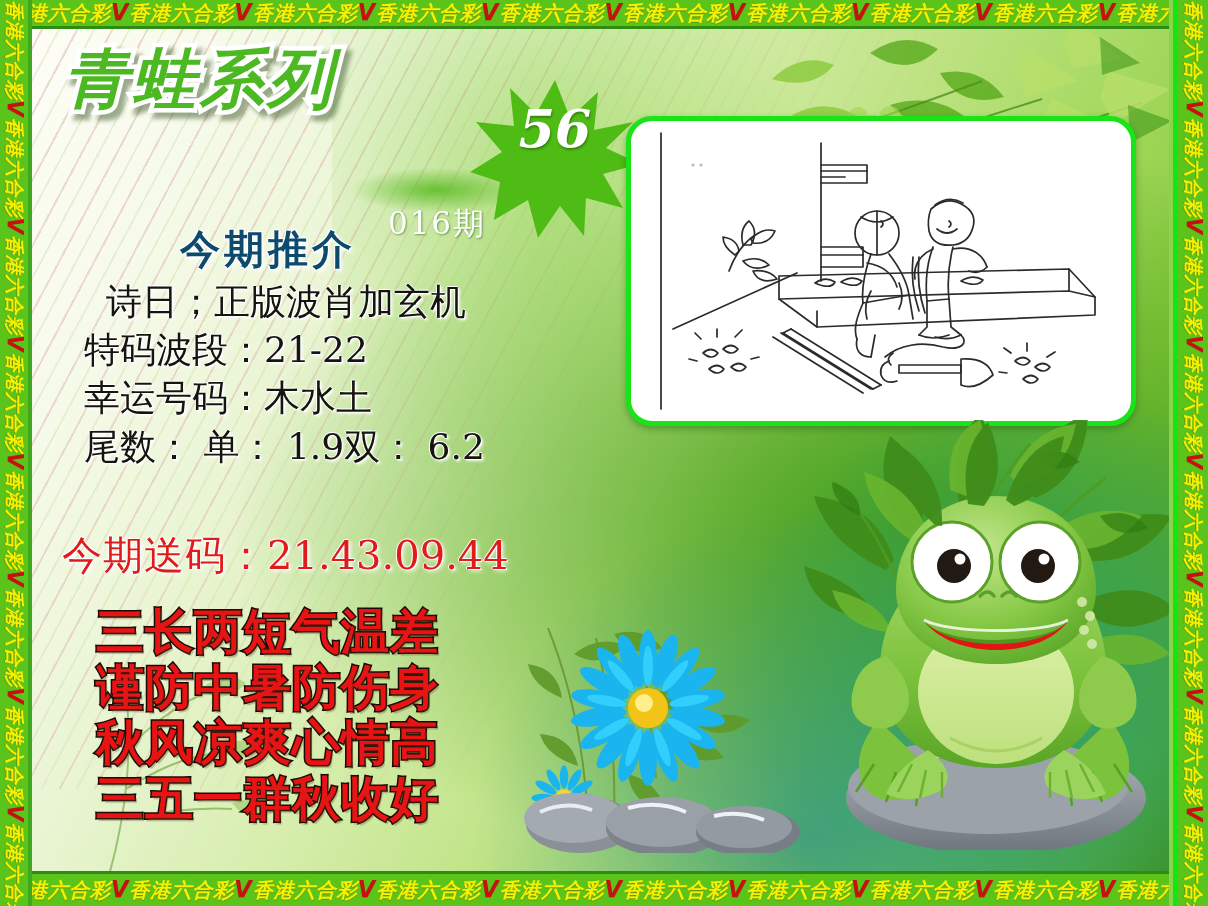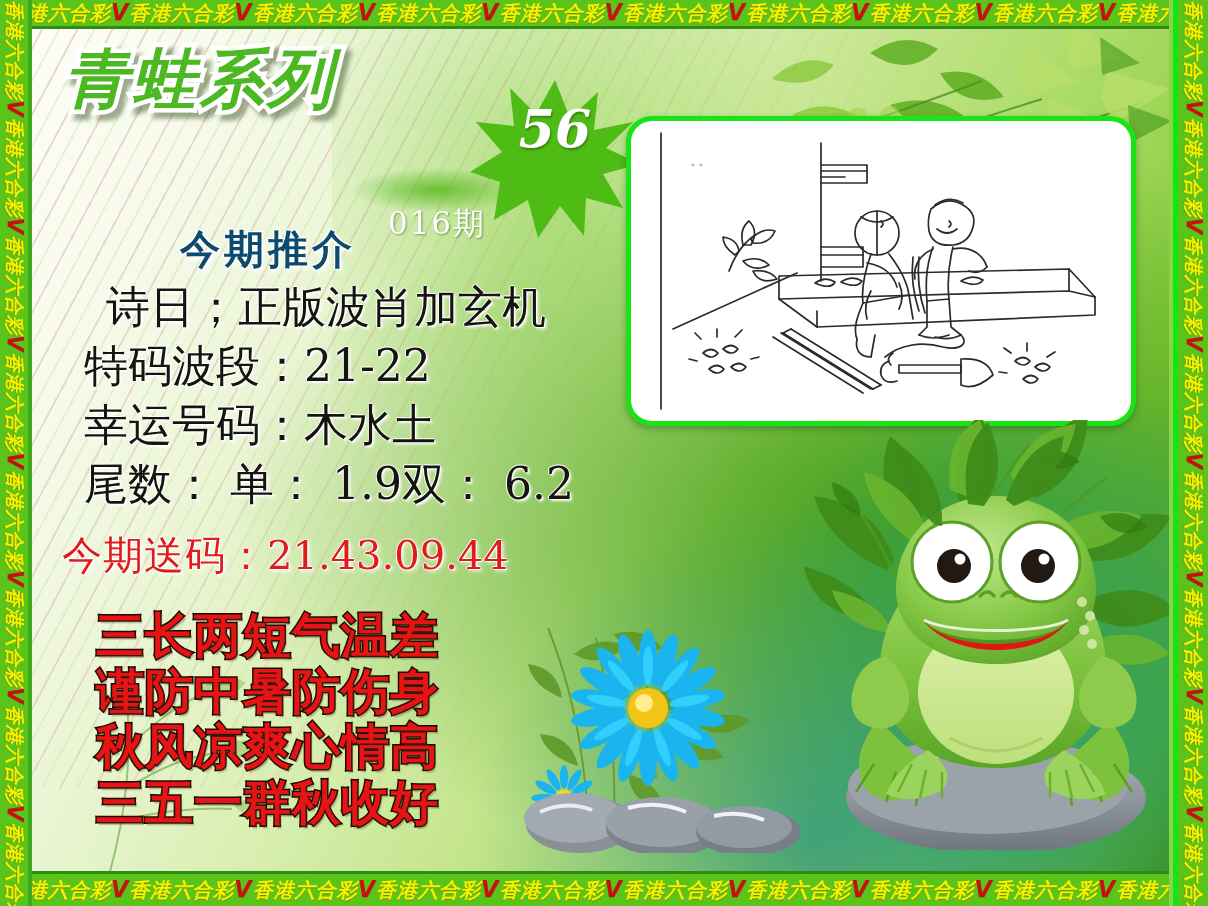--- a/index.html
+++ b/index.html
@@ -106,36 +106,36 @@
     position:absolute;left:180px;top:222px;z-index:14;
     font-size:40px;font-weight:700;color:#0c4a6e;letter-spacing:4px;
     font-family:"DejaVu Sans","Liberation Sans",sans-serif;
     text-shadow:
       0 0 3px #fff,1px 1px 0 #fff,-1px -1px 0 #fff,
       1px -1px 0 #fff,-1px 1px 0 #fff,2px 3px 4px rgba(255,255,255,.95);
   }
   #info{position:absolute;left:84px;top:278px;width:520px;z-index:14;}
   .info-row{
     font-family:"DejaVu Serif","Liberation Serif",serif;
-    font-size:44px;color:#15140f;line-height:1.34;white-space:nowrap;
+    font-size:36px;color:#15140f;line-height:1.34;white-space:nowrap;
     text-shadow:1px 1px 0 #fff,-1px 0 0 #fff,0 -1px 0 #fff,2px 2px 3px rgba(255,255,255,.9);
   }
   .info-row.indent{padding-left:22px;}
   #sendrow{
     position:absolute;left:62px;top:528px;z-index:14;white-space:nowrap;
     font-family:"DejaVu Serif","Liberation Serif",serif;
     font-size:40px;color:#e01b1b;
     text-shadow:1px 1px 0 #fff,-1px 0 0 #fff,0 -1px 0 #fff,2px 2px 4px rgba(255,255,255,.95);
   }
   #sendrow .lbl{font-weight:400;letter-spacing:1px;}
 
   
   #poem{position:absolute;left:96px;top:608px;z-index:15;}
   .poem-line{
-    font-family:Liberation Sans, sans-serif;
+    font-family:Liberation Mono, monospace;
     font-size:48px;font-weight:700;color:#e81414;letter-spacing:1px;
     line-height:1.16;white-space:nowrap;
     -webkit-text-stroke:3px #1a0c05;paint-order:stroke fill;
     text-shadow:2px 3px 1px rgba(90,60,30,.32);
   }
 
   
   #panel{
     position:absolute;left:626px;top:116px;width:500px;height:300px;z-index:16;
     background:#ffffff;border:5px solid #18e418;border-radius:26px;

